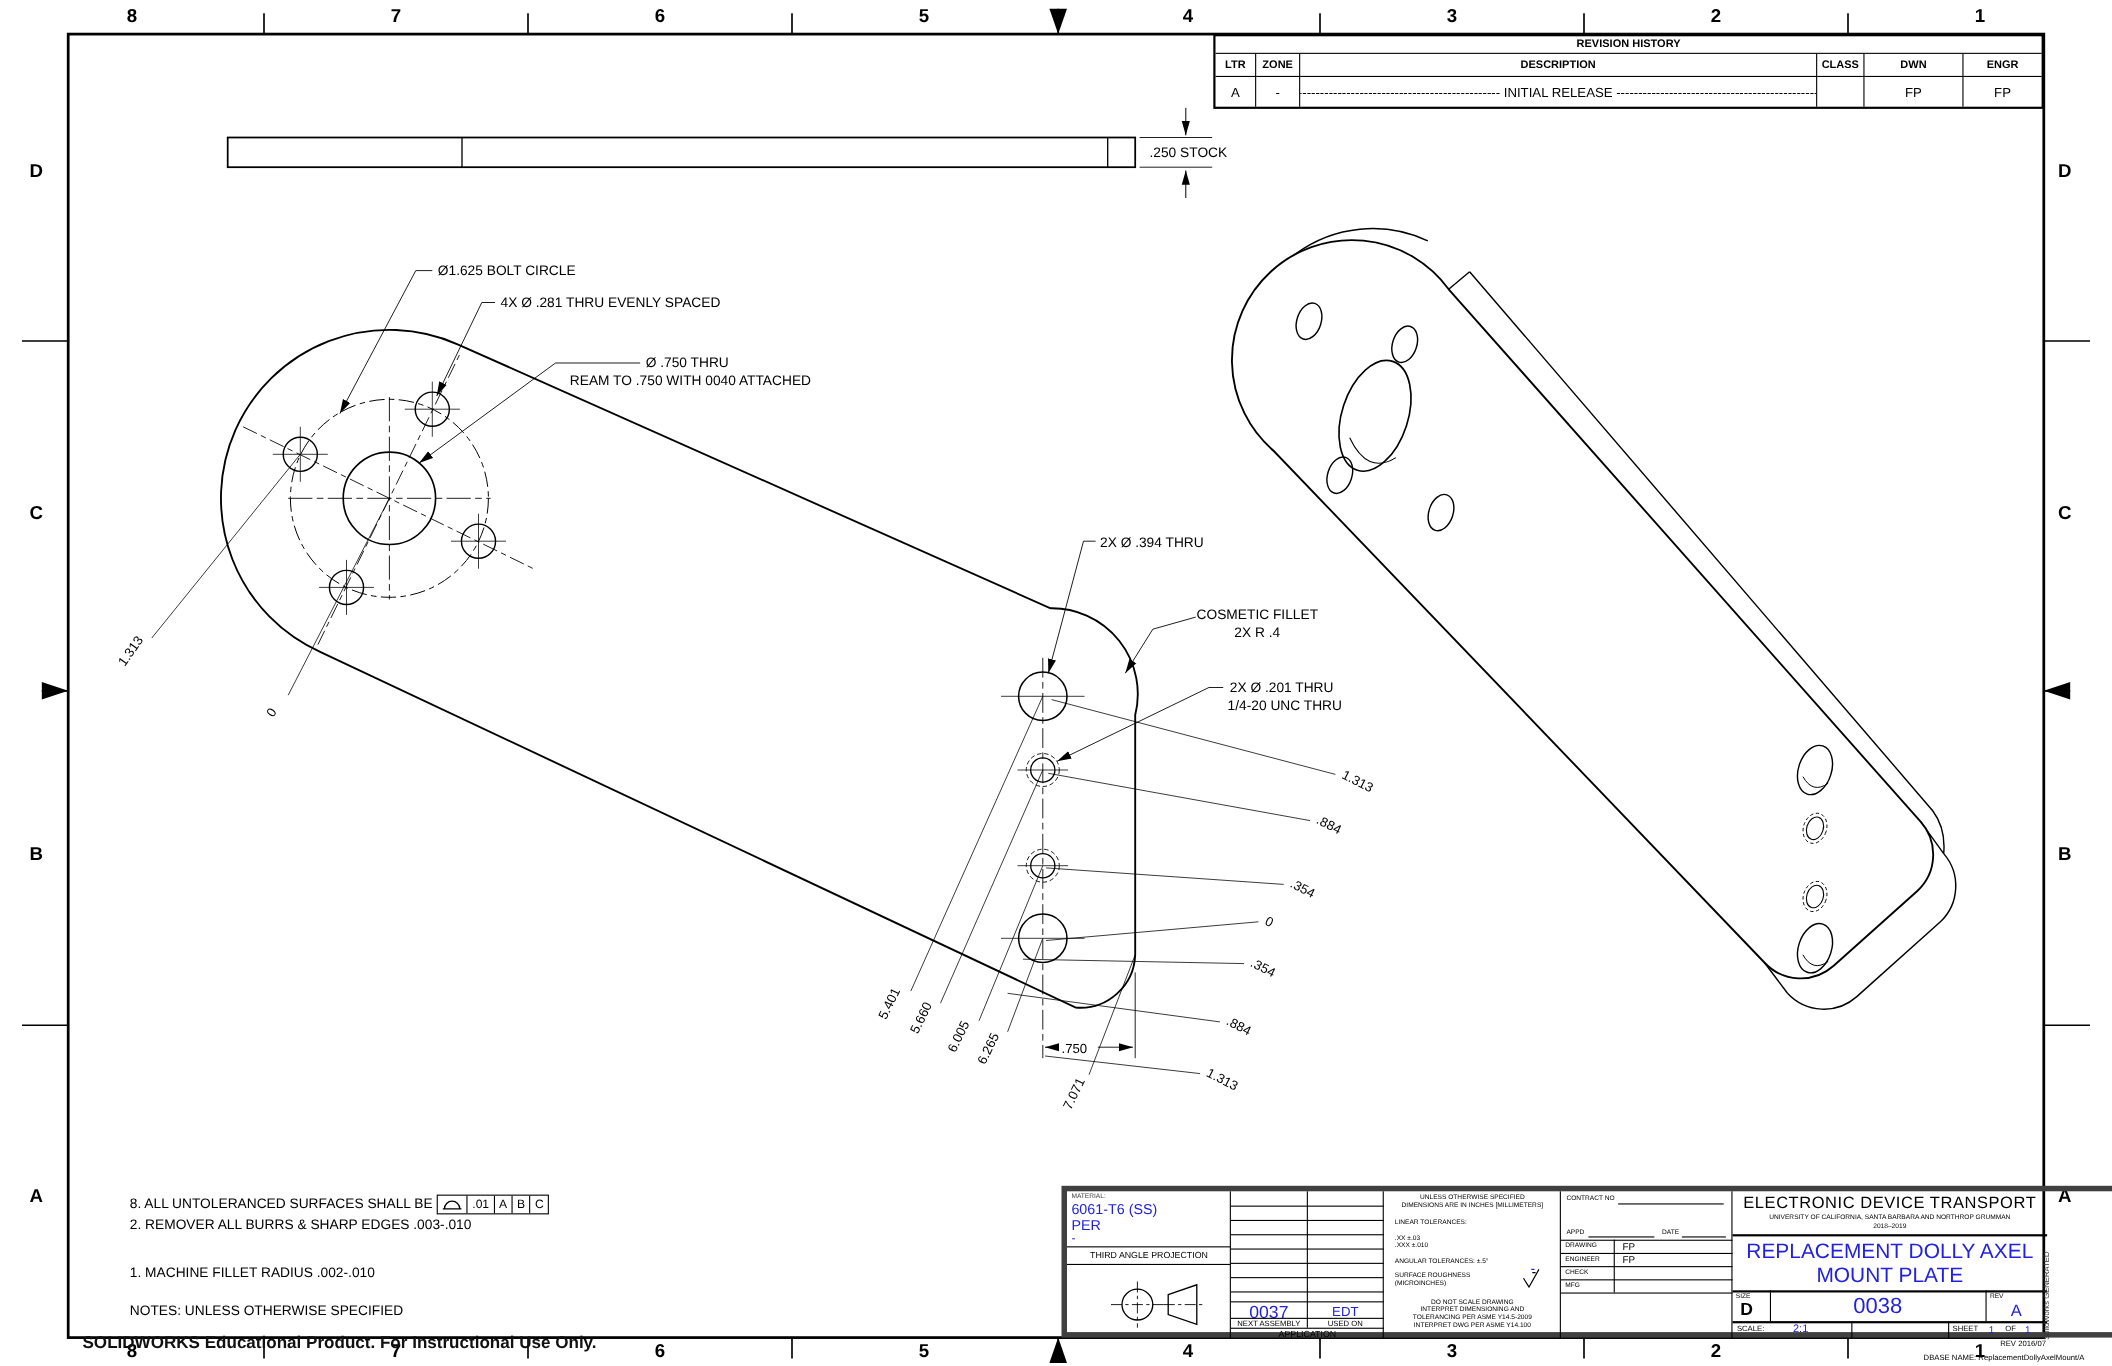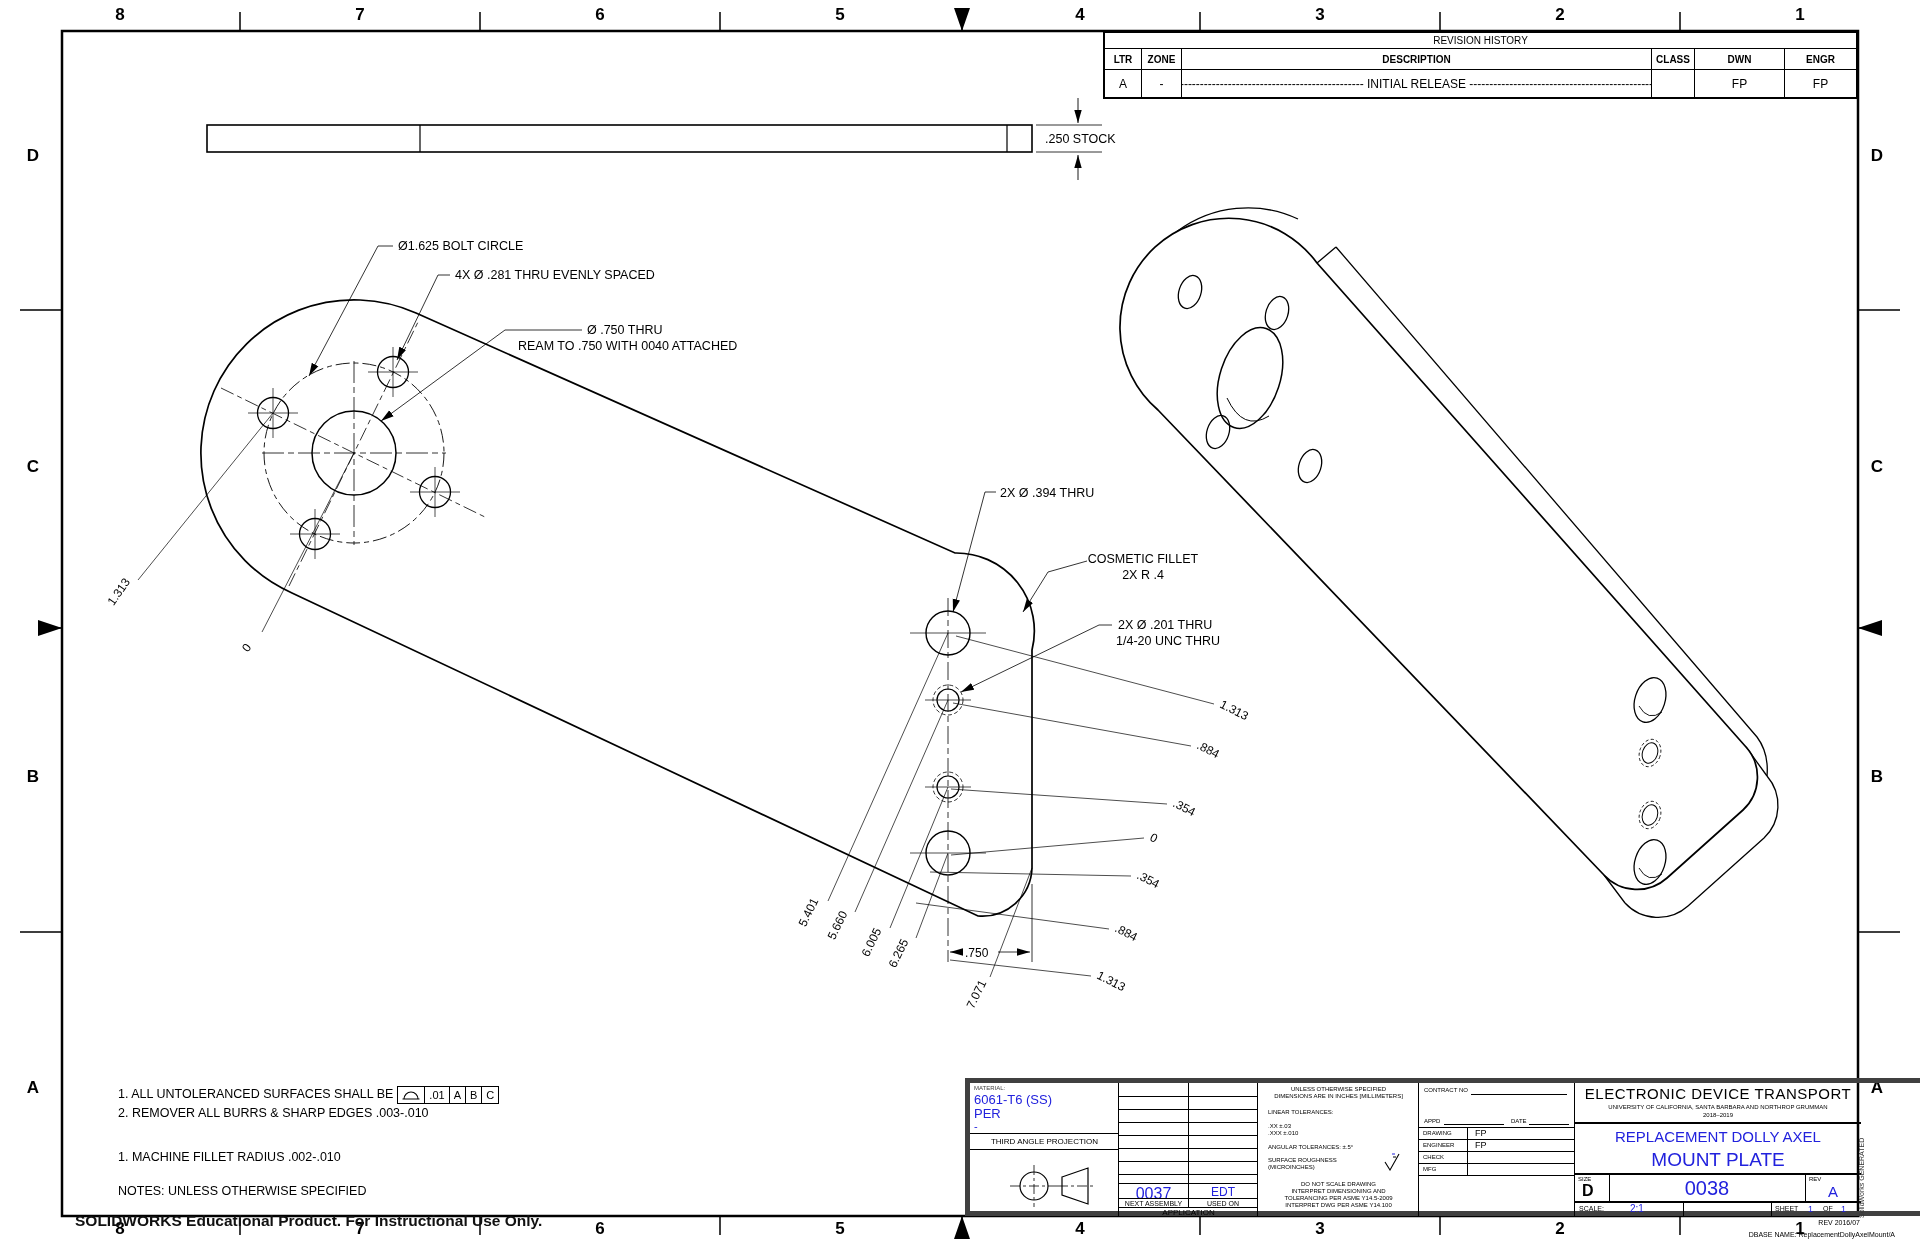--- a/index.html
+++ b/index.html
@@ -5,21 +5,21 @@
   html,body{margin:0;padding:0;background:#888;}
   .sheet{position:relative;width:1920px;height:1242px;background:#ffffff;
          font-family:"Liberation Sans","DejaVu Sans",sans-serif;color:#000;overflow:hidden;}
   .abs{position:absolute;}
   .zone{position:absolute;font-size:17px;font-weight:bold;text-align:center;width:40px;}
   .zoneL{position:absolute;font-size:17px;font-weight:bold;text-align:center;width:30px;}
   svg text{fill:#000;}
   .blue{color:#2222dd;}
   .revtbl{position:absolute;left:1103px;top:31px;width:755px;border:2px solid #000;
           box-sizing:border-box;font-size:10px;}
-  .revtbl .tt{height:15px;line-height:15px;text-align:center;font-weight:normal;border-bottom:1px solid #000;}
+  .revtbl .tt{height:15px;line-height:15px;text-align:center;font-weight:bold;border-bottom:1px solid #000;}
   .revrow{display:grid;grid-template-columns:37px 40px 1fr 43px 90px 71px;}
   .revrow>div{border-right:1px solid #000;overflow:hidden;white-space:nowrap;
               display:flex;align-items:center;justify-content:center;}
   .revrow>div:last-child{border-right:none;}
   .revhead>div{height:20px;font-weight:bold;border-bottom:1px solid #000;}
   .revdata>div{height:27px;font-size:12px;}
   .tb{position:absolute;left:965px;top:1078px;width:967px;height:138px;border:5px solid #404040;
       box-sizing:border-box;}
   .tb .box{position:absolute;box-sizing:border-box;border-right:1.5px solid #000;}
   .tiny{font-size:7px;}
@@ -262,21 +262,21 @@
       <div>-</div>
       <div>------------------------------------------------ INITIAL RELEASE ------------------------------------------------</div>
       <div></div>
       <div>FP</div>
       <div>FP</div>
     </div>
   </div>
 
   <div class="notes">
     <div style="margin-bottom:2px">
-      <span>1.   ALL UNTOLERANCED SURFACES SHALL BE</span><span class="fcf">
+      <span>8.   ALL UNTOLERANCED SURFACES SHALL BE</span><span class="fcf">
           <span>
             <svg width="18" height="14" viewBox="0 0 18 14">
               <path d="M2,11 A7 7 0 0 1 16,11 M0.5,11 H17.5" fill="none" stroke="#000" stroke-width="1.2"></path>
             </svg>
           </span>
           <span>.01</span>
           <span>A</span>
           <span>B</span>
           <span>C</span>
         </span>
@@ -369,21 +369,21 @@
       <div class="abs t6" style="left:4px;top:83px">MFG</div>
       <div class="abs" style="left:56px;top:81px;font-size:9px"></div>
       <div class="hl" style="left:0;top:92px;width:156px"></div>
     </div>
 
     <div class="abs" style="left:605px;top:0;width:286px;height:134px">
       <div class="abs" style="left:0;top:2px;width:286px;text-align:center;font-size:15px;letter-spacing:0.5px">ELECTRONIC DEVICE TRANSPORT</div>
       <div class="abs" style="left:0;top:21px;width:286px;text-align:center;font-size:6px">UNIVERSITY OF CALIFORNIA, SANTA BARBARA AND NORTHROP GRUMMAN</div>
       <div class="abs" style="left:0;top:29px;width:286px;text-align:center;font-size:6px">2018–2019</div>
       <div class="hl" style="left:0;top:39px;width:286px;height:1.5px"></div>
-      <div class="abs blue" style="left:0;top:45px;width:286px;text-align:center;font-size:15px">REPLACEMENT DOLLY AXEL</div>
+      <div class="abs blue" style="left:0;top:45px;width:286px;text-align:center;font-size:19px">REPLACEMENT DOLLY AXEL</div>
       <div class="abs blue" style="left:0;top:66px;width:286px;text-align:center;font-size:19px">MOUNT PLATE</div>
       <div class="hl" style="left:0;top:90px;width:286px;height:1.5px"></div>
 
       <div class="abs t6" style="left:3px;top:93px">SIZE</div>
       <div class="abs" style="left:7px;top:99px;font-size:16px;font-weight:bold">D</div>
       <div class="vl" style="left:34px;top:90px;height:28px"></div>
       <div class="abs blue" style="left:34px;top:94px;width:196px;text-align:center;font-size:20px">0038</div>
       <div class="vl" style="left:230px;top:90px;height:28px"></div>
       <div class="abs t6" style="left:234px;top:93px">REV</div>
       <div class="abs blue" style="left:230px;top:100px;width:56px;text-align:center;font-size:15px">A</div>

